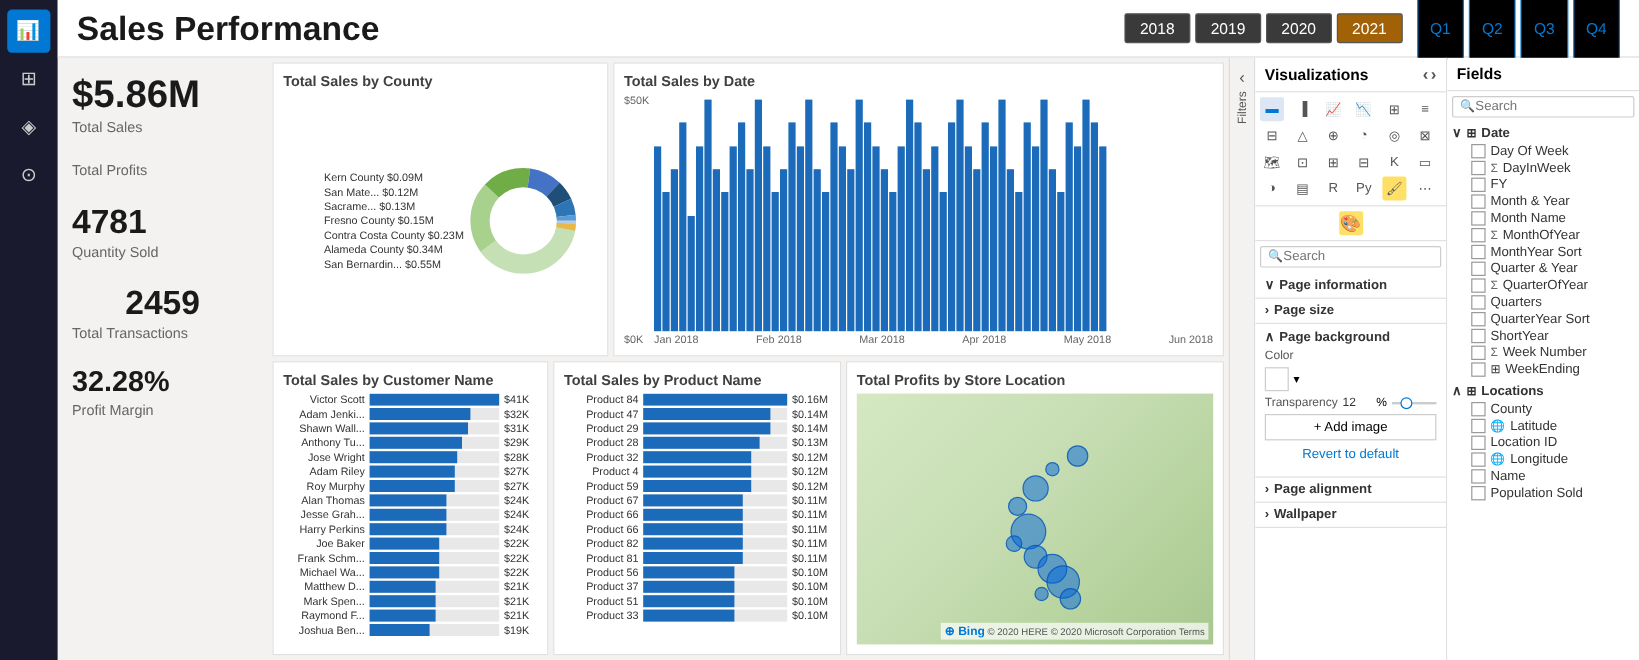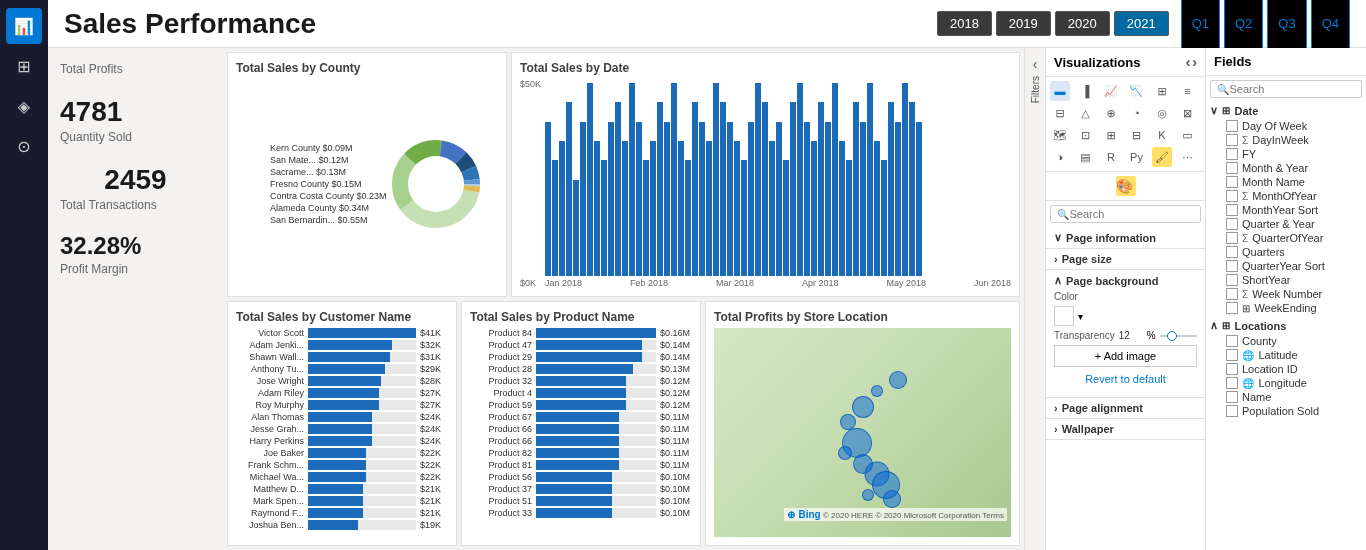--- a/index.html
+++ b/index.html
@@ -57,21 +57,21 @@
     }
     .year-btn {
       padding: 4px 12px;
       border: 1px solid #555;
       background: #3a3a3a;
       color: white;
       cursor: pointer;
       font-size: 13px;
       border-radius: 2px;
     }
-    .year-btn.active { background: #0369a1; }
+    .year-btn.active { background: #a16207; }
     .quarter-buttons {
       display: flex;
       gap: 4px;
       margin-left: 8px;
     }
     .quarter-btn {
       padding: 18px 10px;
       border: 1px solid #0078d4;
       background: #000000;
       color: #0078d4;
@@ -531,20 +531,24 @@
         <button class="quarter-btn">Q2</button>
         <button class="quarter-btn">Q3</button>
         <button class="quarter-btn">Q4</button>
       </div>
     </div>
   </div>
 
   <div class="dashboard">
 
     <div class="metrics-sidebar">
+      <div class="metric-item">
+        <div class="metric-value">$5.86M</div>
+        <div class="metric-label">Total Sales</div>
+      </div>
       <div class="metric-item">
         <div class="metric-label">Total Profits</div>
       </div>
       <div class="metric-item">
         <div class="metric-value" style="font-size:28px;">4781</div>
         <div class="metric-label">Quantity Sold</div>
       </div>
       <div class="metric-item">
         <div class="metric-value" style="font-size:28px;text-align:center;">2459</div>
         <div class="metric-label">Total Transactions</div>
@@ -913,21 +917,21 @@
       </div>
       <span class="product-value">$0.10M</span>
     </div>
             </div>
         </div>
 
         <div class="chart-card">
           <div class="chart-title">Total Profits by Store Location</div>
           <div class="map-area" id="map-area" style="background: linear-gradient(135deg, rgb(212, 232, 194) 0%, rgb(200, 222, 181) 40%, rgb(184, 212, 160) 70%, rgb(168, 200, 144) 100%);">
 
-            <div style="position:absolute;bottom:16px;right:4px;font-size:8px;color:#555;background:rgba(255,255,255,0.7);padding:1px 3px;">
+            <div style="position:absolute;bottom:4px;right:4px;font-size:8px;color:#555;background:rgba(255,255,255,0.7);padding:1px 3px;">
               <span class="bing-logo">⊕ Bing</span>
               <span> © 2020 HERE  © 2020 Microsoft Corporation  Terms</span>
             </div>
           <div class="map-dot" style="left: 62%; top: 25%; width: 18px; height: 18px; transform: translate(-50%, -50%);"></div>
               <div class="map-dot" style="left: 55%; top: 30%; width: 12px; height: 12px; transform: translate(-50%, -50%);"></div>
               <div class="map-dot" style="left: 50%; top: 38%; width: 22px; height: 22px; transform: translate(-50%, -50%);"></div>
               <div class="map-dot" style="left: 45%; top: 45%; width: 16px; height: 16px; transform: translate(-50%, -50%);"></div>
               <div class="map-dot" style="left: 48%; top: 55%; width: 30px; height: 30px; transform: translate(-50%, -50%);"></div>
               <div class="map-dot" style="left: 44%; top: 60%; width: 14px; height: 14px; transform: translate(-50%, -50%);"></div>
               <div class="map-dot" style="left: 50%; top: 65%; width: 20px; height: 20px; transform: translate(-50%, -50%);"></div>

